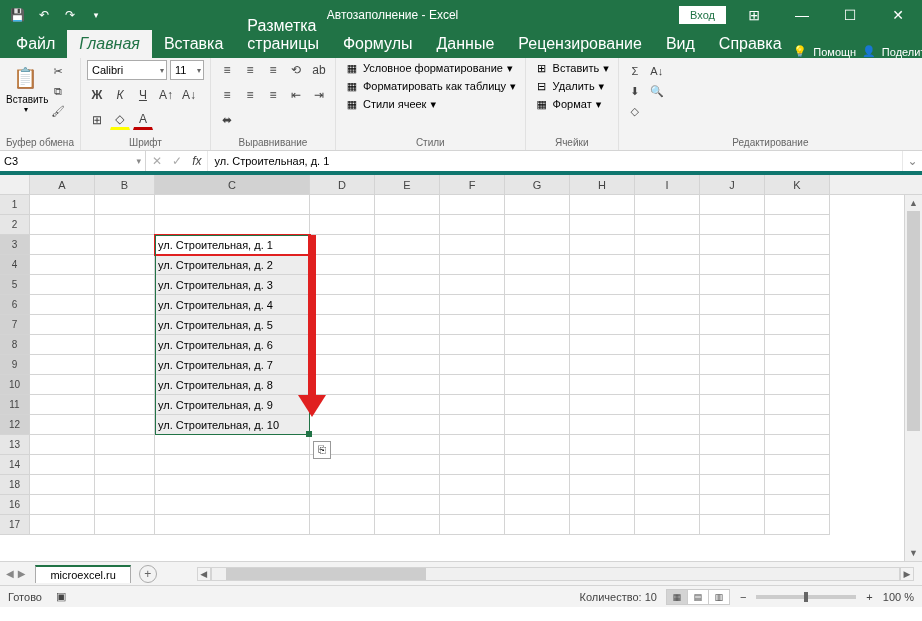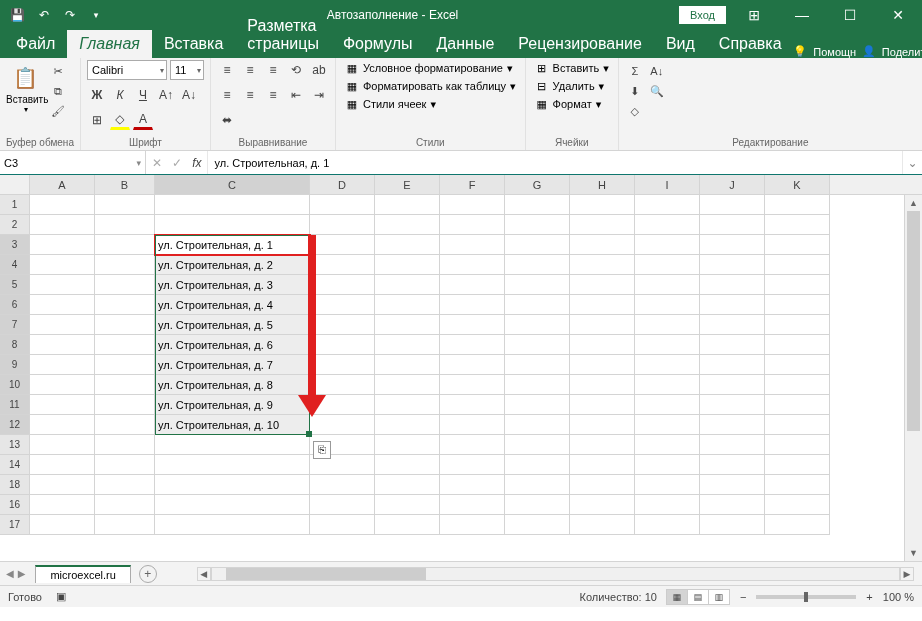--- a/index.html
+++ b/index.html
@@ -39,21 +39,21 @@
 .combo { background: #fff; border: 1px solid #ababab; height: 20px; display: flex; align-items: center; padding: 0 14px 0 4px; font-size: 11px; position: relative; }
 .combo::after { content: "▾"; position: absolute; right: 2px; font-size: 8px; color: #666; }
 .font-row2 { display: flex; gap: 3px; margin-top: 3px; }
 .fbtn { width: 20px; height: 20px; display: flex; align-items: center; justify-content: center; font-size: 12px; color: #444; border: 1px solid transparent; }
 
 .styles-col { display: flex; flex-direction: column; gap: 2px; font-size: 11px; }
 .style-item { display: flex; align-items: center; gap: 4px; padding: 1px 3px; white-space: nowrap; }
 .style-icon { width: 14px; height: 14px; display: inline-flex; align-items: center; justify-content: center; font-size: 11px; }
 
 
-.formula-bar { height: 24px; background: #fff; border-bottom: 1px solid #0f766e; display: flex; align-items: stretch; }
+.formula-bar { height: 24px; background: #fff; border-bottom: 4px solid #0f766e; display: flex; align-items: stretch; }
 .name-box { width: 146px; border-right: 1px solid #d4d4d4; padding: 0 4px; display: flex; align-items: center; font-size: 11px; position: relative; }
 .name-box::after { content: "▾"; position: absolute; right: 4px; color: #888; font-size: 9px; }
 .fb-btns { display: flex; align-items: center; padding: 0 6px; gap: 10px; border-right: 1px solid #e8e8e8; color: #aaa; }
 .fb-input { flex: 1; padding: 0 6px; display: flex; align-items: center; font-size: 11px; }
 .fb-expand { width: 20px; display: flex; align-items: center; justify-content: center; color: #888; border-left: 1px solid #e8e8e8;}
 
 
 .grid-area { position: relative; height: 386px; background: #fff; display: flex; flex-direction: column; }
 .col-headers { display: flex; height: 20px; background: #f0f0f0; border-bottom: 1px solid #d4d4d4; }
 .corner { width: 30px; border-right: 1px solid #d4d4d4; background: #f0f0f0; }

